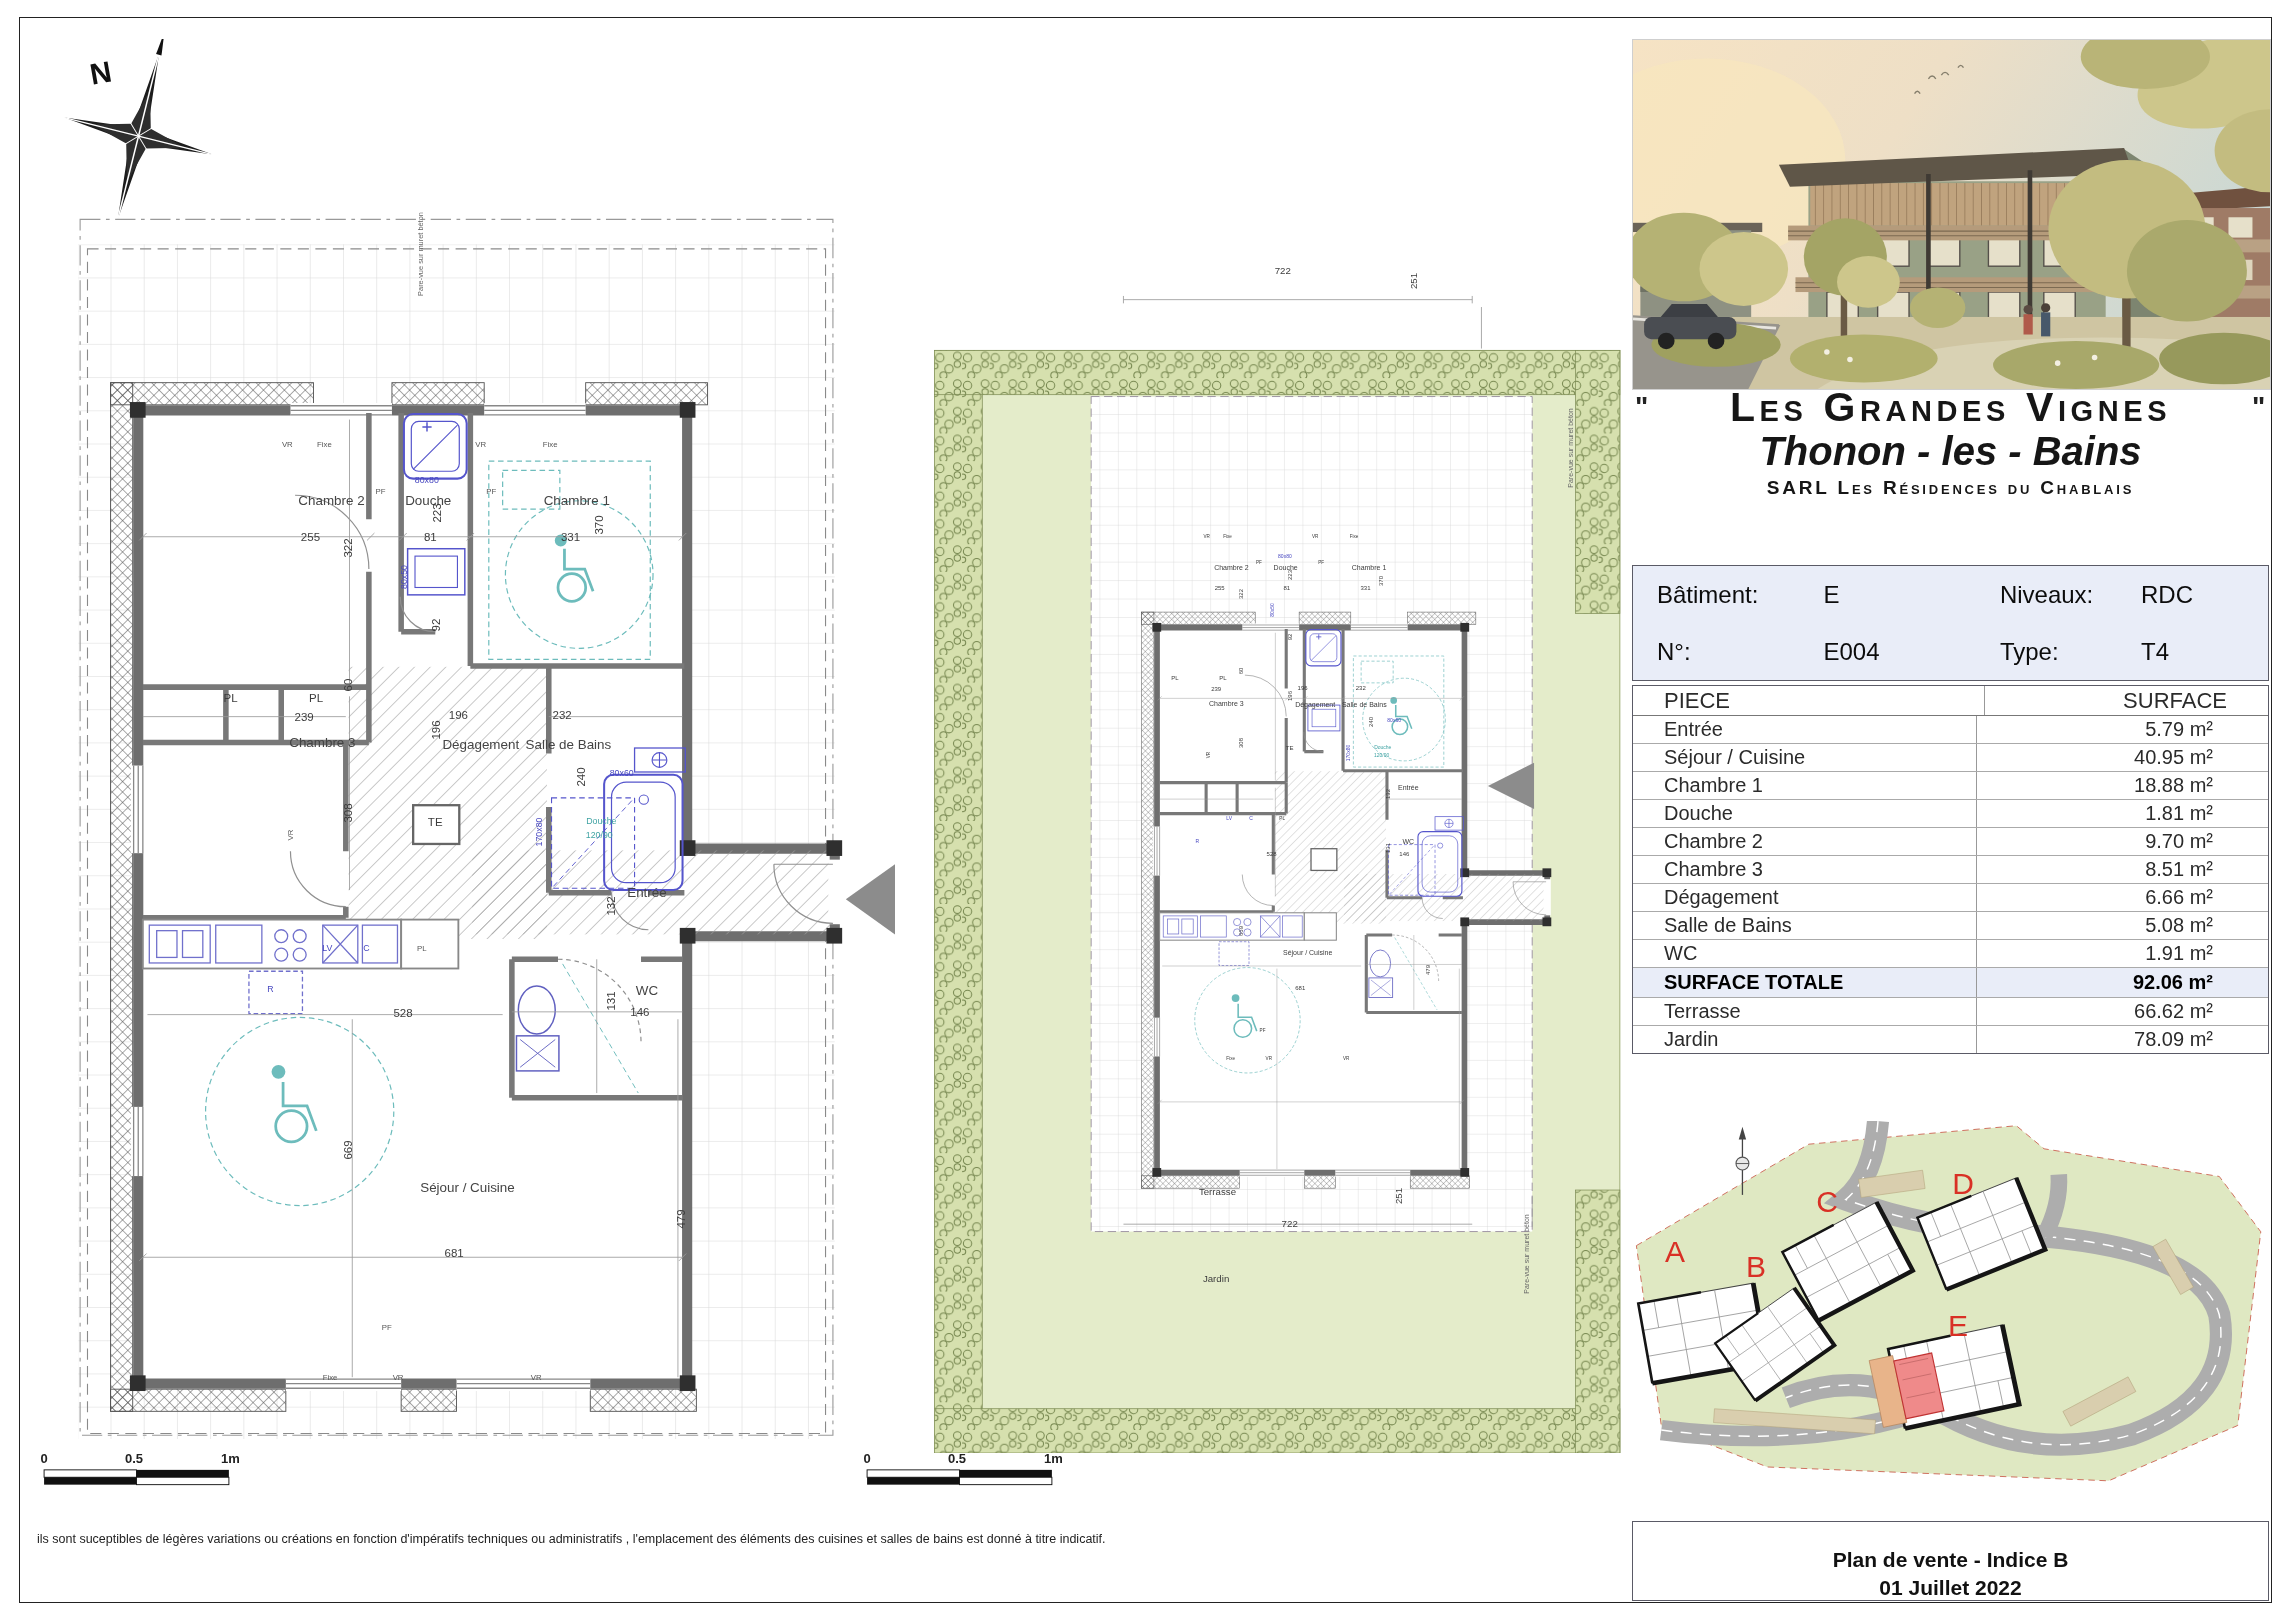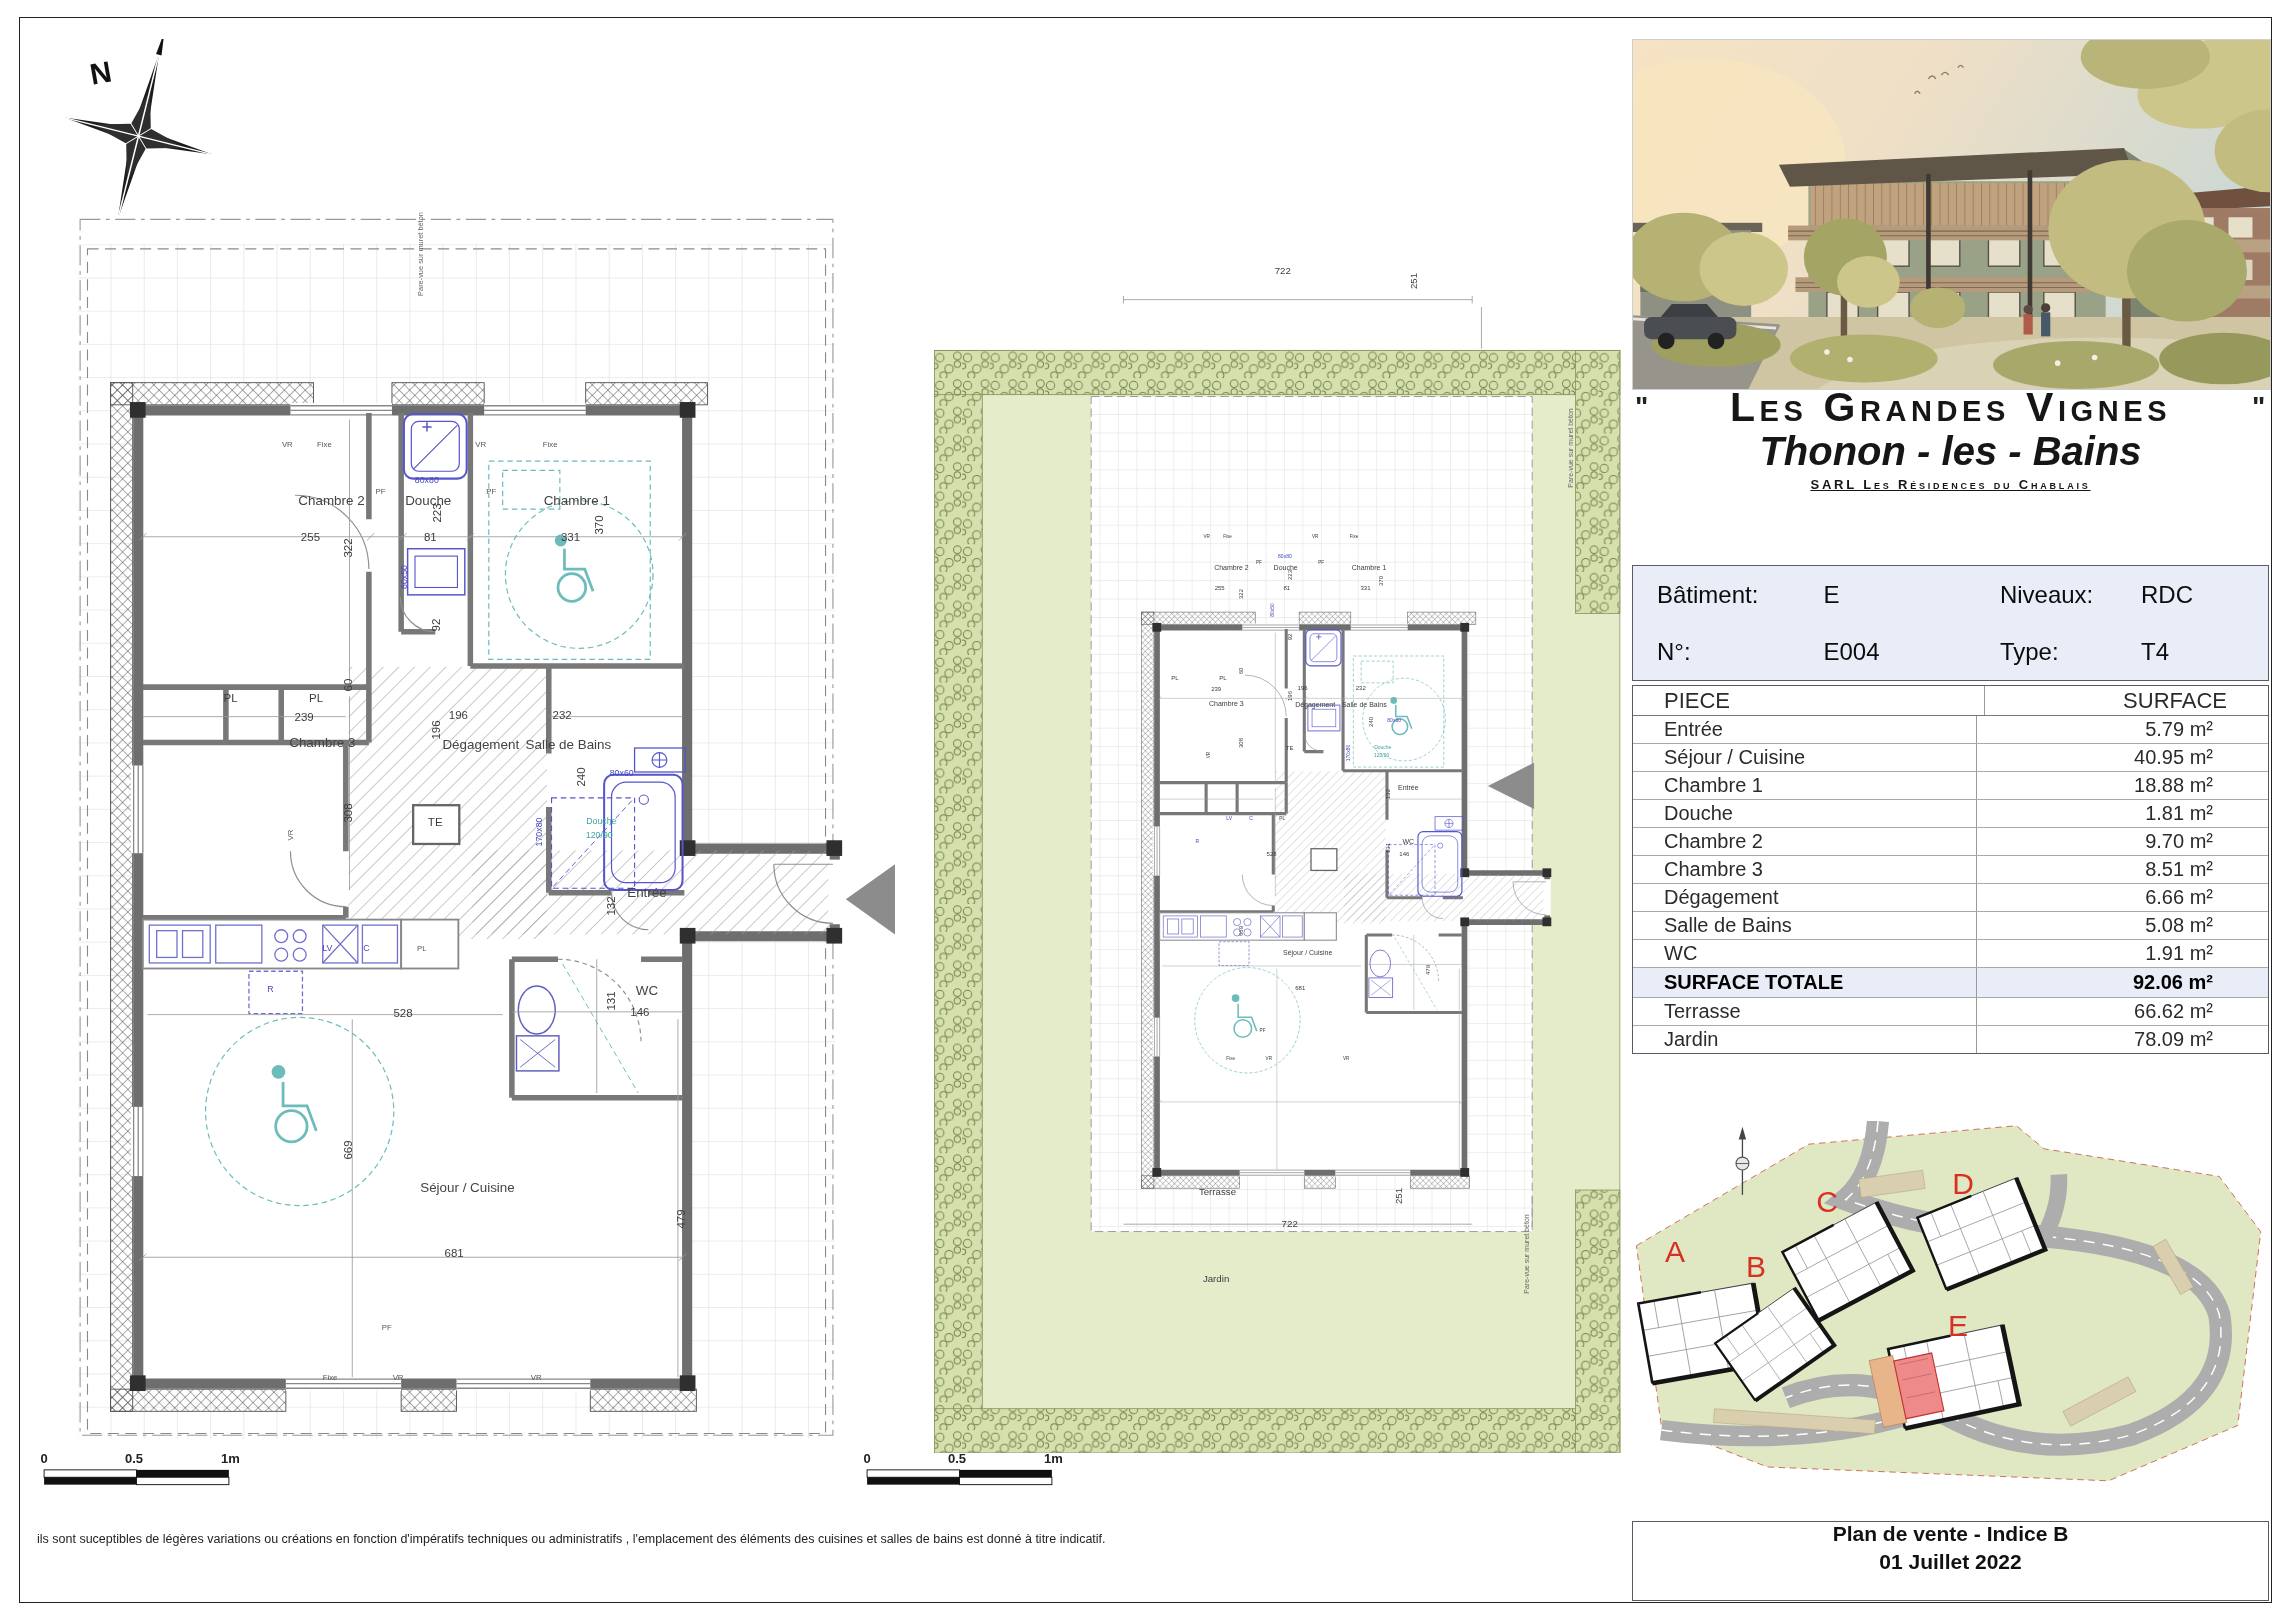--- a/index.html
+++ b/index.html
@@ -38,42 +38,42 @@
   .scalebar{width:231px;height:54px;}
   .sb-l{left:33px;top:1451px;} .sb-m{left:856px;top:1451px;}
   .scalebar span{position:absolute;top:0;font-size:13px;font-weight:bold;color:#222;}
   
   .render{left:1632px;top:39px;width:637px;height:349px;border:0.9px solid #cfcfcf;overflow:hidden;}
   .qmark{top:391px;font-size:28px;font-weight:bold;color:#222;}
   .q-l{left:1635px;} .q-r{left:2252px;}
   .title-blk{left:1632px;top:386px;width:637px;text-align:center;color:#161616;}
   .t-main{font-size:41px;font-weight:bold;font-variant:small-caps;letter-spacing:4.6px;line-height:1.05;}
   .t-sub{font-size:40px;font-weight:bold;font-style:italic;line-height:1.1;}
-  .t-co{font-size:13px;font-weight:bold;font-variant:small-caps;letter-spacing:2.8px;margin-top:3.7px;text-decoration:underline;}
+  .t-co{font-size:19px;font-weight:bold;font-variant:small-caps;letter-spacing:2.8px;margin-top:3.7px;}
   
   .unit-info{left:1632px;top:565px;width:635px;height:114px;background:#e9edf8;border:1.8px solid #5a5a66;
     display:grid;grid-template-columns:30% 24% 26% 20%;grid-template-rows:1fr 1fr;align-items:center;
     font-size:24px;color:#0c0c0c;}
   .unit-info .c{padding-left:24px;}
   
   .surf{left:1632px;top:685px;width:635px;border:1.8px solid #5a5a66;background:#fff;color:#2b2b2b;}
   .surf-title{text-align:center;font-size:24px;padding:3.7px 0 2.8px;border-bottom:1.4px solid #777;}
   .surf-row{display:flex;border-bottom:0.9px solid #aaa;height:27px;align-items:center;font-size:20px;}
   .surf-row:last-child{border-bottom:none;}
   .surf-row .p{width:57%;padding-left:31px;border-right:1.4px solid #999;height:100%;display:flex;align-items:center;}
   .surf-row .s{width:43%;text-align:right;padding-right:55px;}
   .surf-row.head{font-size:22px;height:29px;border-bottom:1.4px solid #777;}
   .surf-row.head .s{text-align:right;padding-right:41px;}
   .surf-row.total{background:#e9edf8;font-weight:bold;color:#000;height:29px;}
   
   .siteplan{left:1629px;top:1121px;width:641px;height:371px;}
   .siteplan .blet{position:absolute;transform:translate(-50%,-50%);color:#d93025;font-size:30px;font-weight:500;font-family:"Liberation Sans",sans-serif;}
   
   .footer{left:1632px;top:1521px;width:635px;height:78px;border:1.8px solid #5a5a66;
-    display:flex;flex-direction:column;justify-content:flex-start;text-align:center;gap:3.7px;}
+    display:flex;flex-direction:column;justify-content:flex-end;text-align:center;gap:3.7px;}
   .footer div{font-size:21px;font-weight:bold;color:#111;}
   
   .disclaimer{left:37px;top:1525px;width:1551px;color:#222;font-size:12.5px;line-height:28px;}
 </style>
 </head>
 <body>
 
 <div class="page">
   <div class="frame"></div>
 

